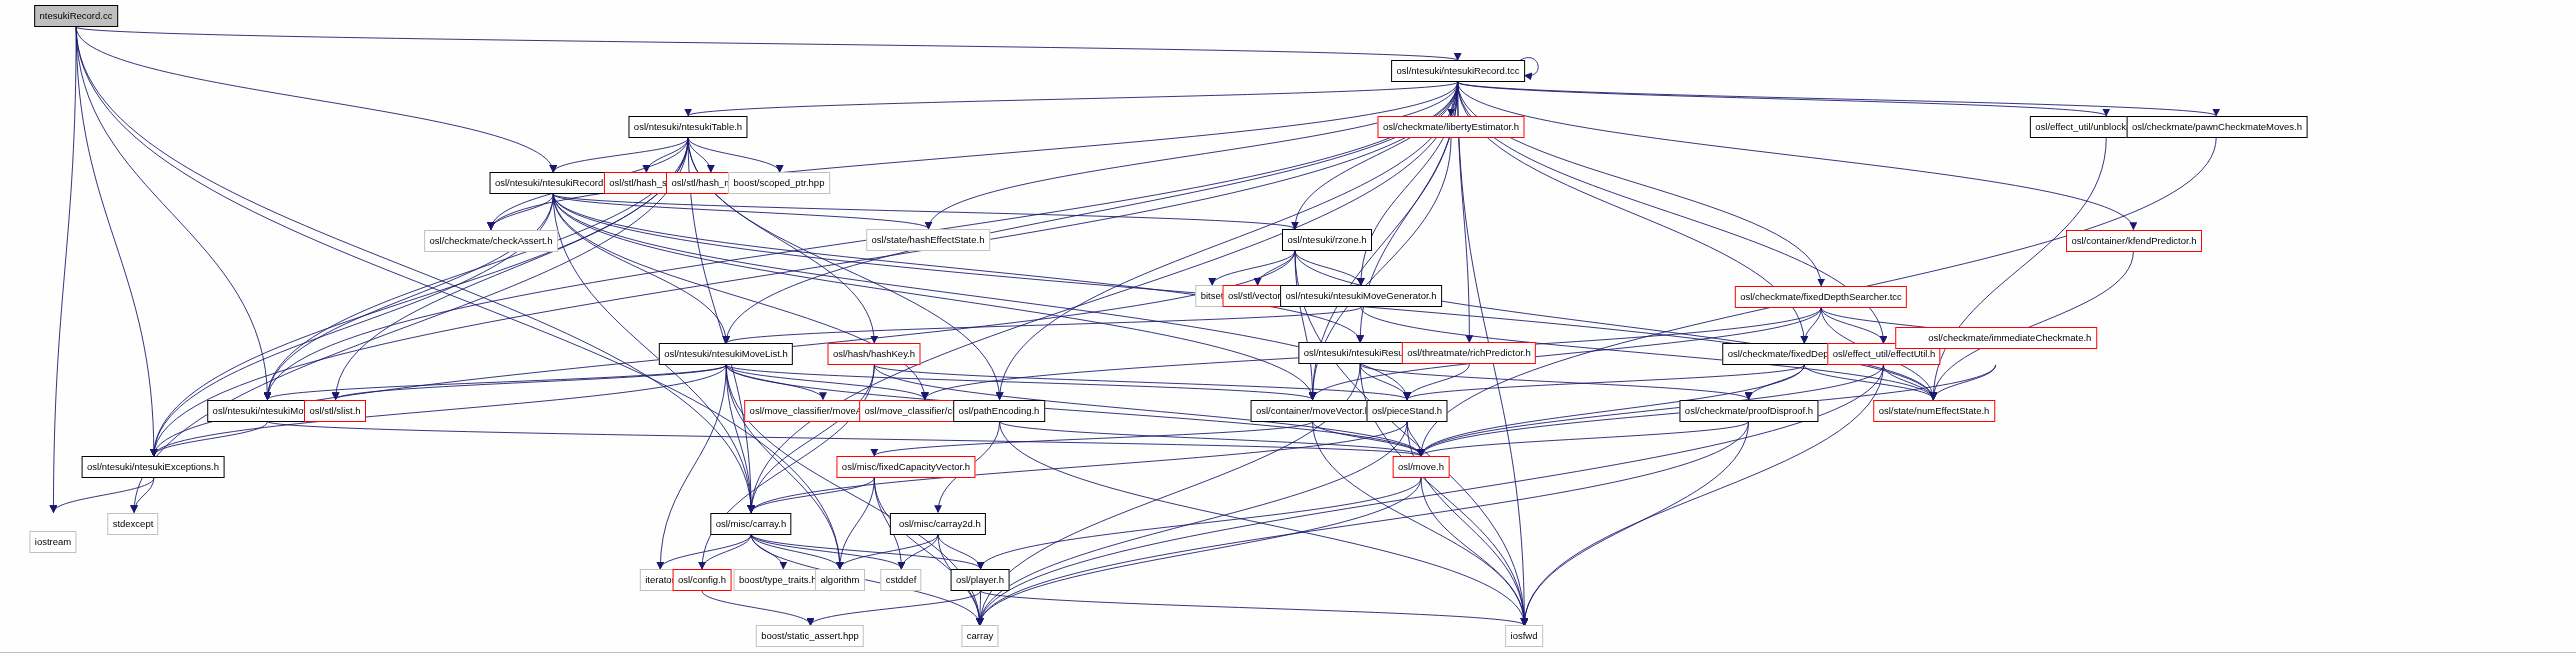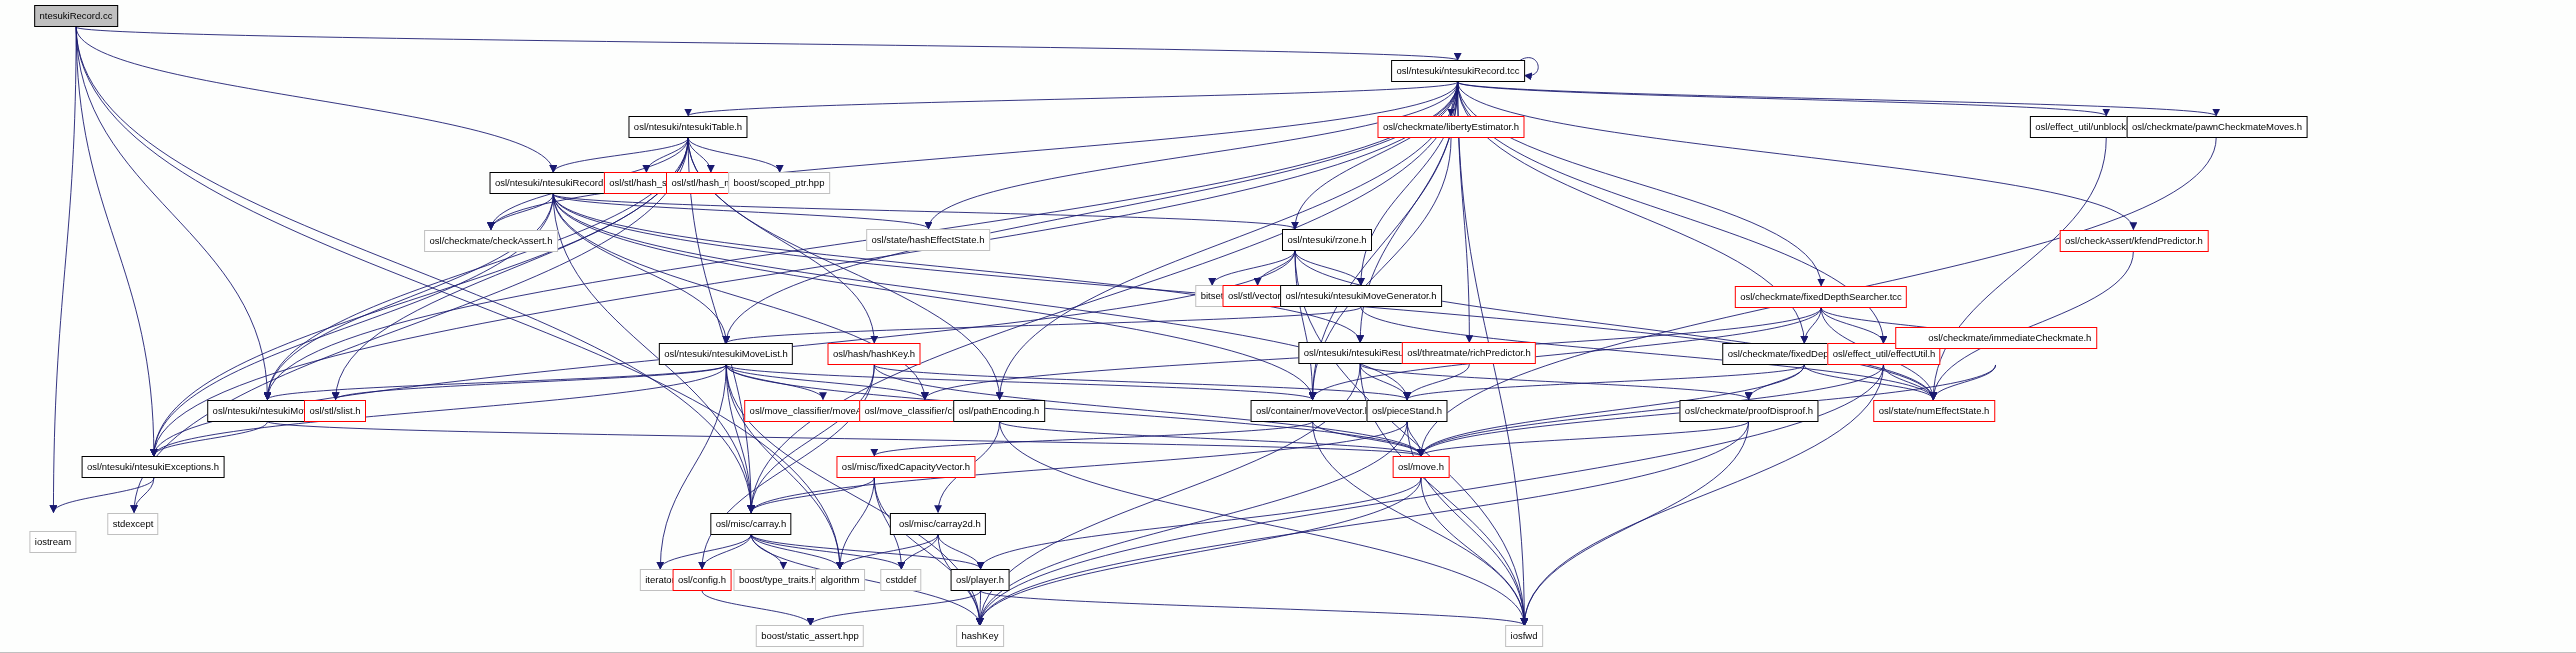--- a/index.html
+++ b/index.html
@@ -178,21 +178,21 @@
     <div class="node normal" style="left: 553px; top: 183px;">osl/ntesuki/ntesukiRecord.h</div>
     <div class="node red" style="left: 646px; top: 183px;">osl/stl/hash_set.h</div>
     <div class="node red" style="left: 711px; top: 183px;">osl/stl/hash_map.h</div>
     <div class="node gray" style="left: 779px; top: 183px;">boost/scoped_ptr.hpp</div>
     <div class="node red" style="left: 1451px; top: 127px;">osl/checkmate/libertyEstimator.h</div>
     <div class="node normal" style="left: 2107px; top: 127px;">osl/effect_util/unblockableCheck.h</div>
     <div class="node normal" style="left: 2217px; top: 127px;">osl/checkmate/pawnCheckmateMoves.h</div>
     <div class="node gray" style="left: 491px; top: 241px;">osl/checkmate/checkAssert.h</div>
     <div class="node gray" style="left: 928px; top: 240px;">osl/state/hashEffectState.h</div>
     <div class="node normal" style="left: 1295px; top: 240px; margin-left: 32px;">osl/ntesuki/rzone.h</div>
-    <div class="node red" style="left: 2134px; top: 241px;">osl/checkAssert/kfendPredictor.h</div>
+    <div class="node red" style="left: 2134px; top: 241px;">osl/container/kfendPredictor.h</div>
     <div class="node gray" style="left: 1212px; top: 296px;">bitset</div>
     <div class="node red" style="left: 1258px; top: 296px;">osl/stl/vector.h</div>
     <div class="node normal" style="left: 1361px; top: 296px;">osl/ntesuki/ntesukiMoveGenerator.h</div>
     <div class="node red" style="left: 1821px; top: 297px;">osl/checkmate/fixedDepthSearcher.tcc</div>
     <div class="node normal" style="left: 726px; top: 354px;">osl/ntesuki/ntesukiMoveList.h</div>
     <div class="node red" style="left: 874px; top: 354px;">osl/hash/hashKey.h</div>
     <div class="node normal" style="left: 1360px; top: 353px;">osl/ntesuki/ntesukiResult.h</div>
     <div class="node red" style="left: 1469px; top: 353px;">osl/threatmate/richPredictor.h</div>
     <div class="node normal" style="left: 1805px; top: 354px;">osl/checkmate/fixedDepthSearcher.h</div>
     <div class="node red" style="left: 1884px; top: 354px;">osl/effect_util/effectUtil.h</div>
@@ -213,17 +213,17 @@
     <div class="node gray" style="left: 133px; top: 524px;">stdexcept</div>
     <div class="node normal" style="left: 751px; top: 524px;">osl/misc/carray.h</div>
     <div class="node normal" style="left: 938px; top: 524px; padding-left: 8px;">osl/misc/carray2d.h</div>
     <div class="node gray" style="left: 660px; top: 580px;">iterator</div>
     <div class="node red" style="left: 702px; top: 580px;">osl/config.h</div>
     <div class="node gray" style="left: 783px; top: 580px;">boost/type_traits.hpp</div>
     <div class="node gray" style="left: 840px; top: 580px;">algorithm</div>
     <div class="node gray" style="left: 901px; top: 580px;">cstddef</div>
     <div class="node normal" style="left: 980px; top: 580px;">osl/player.h</div>
     <div class="node gray" style="left: 810px; top: 636px;">boost/static_assert.hpp</div>
-    <div class="node gray" style="left: 980px; top: 636px;">hashKey</div>
+    <div class="node gray" style="left: 980px; top: 636px;">carray</div>
     <div class="node gray" style="left: 1524px; top: 636px;">iosfwd</div>
   </div>
 <div id="bottom-line"></div>
 
 
 </body></html>

